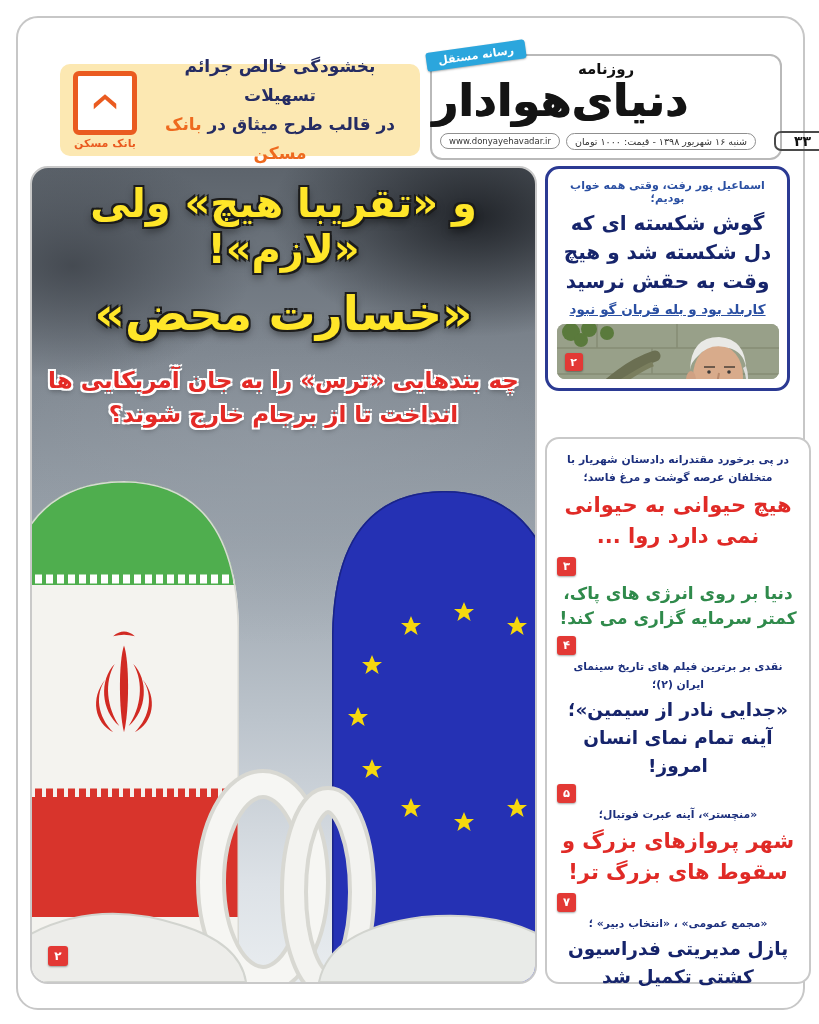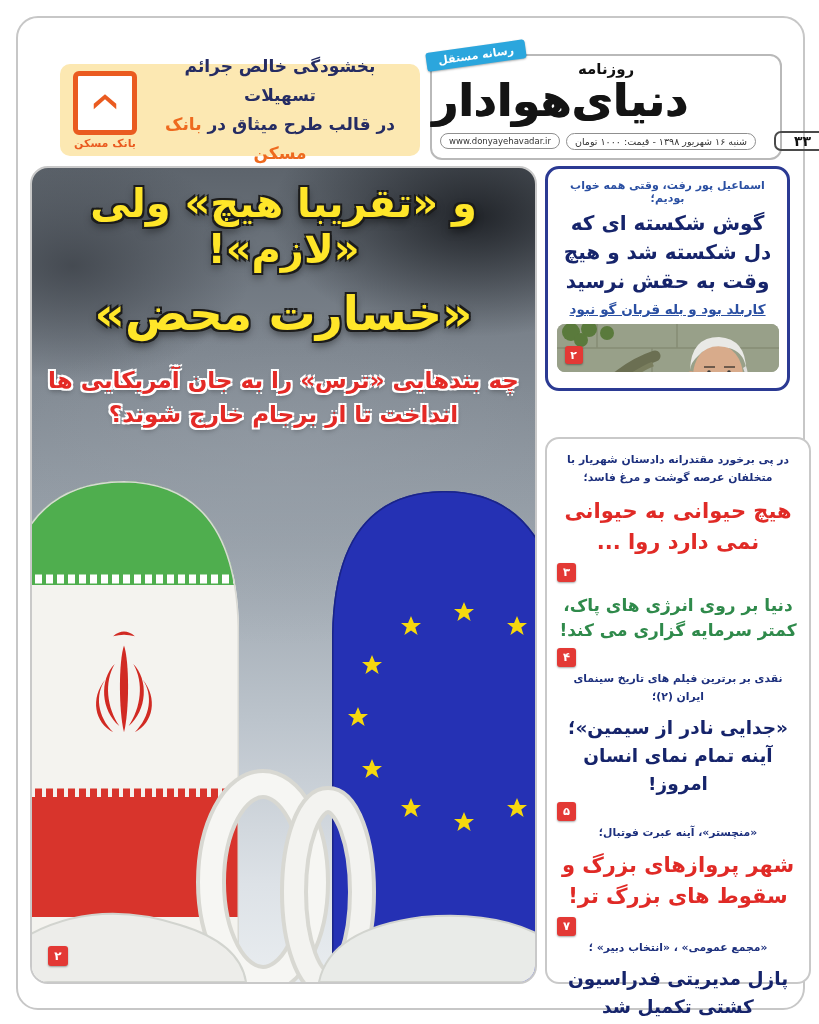--- a/index.html
+++ b/index.html
@@ -79,37 +79,37 @@
   .page-badge{
     position:absolute;width:20px;height:20px;background:#e33935;border-radius:3px;color:#fff;
     font-size:12px;font-weight:bold;display:flex;align-items:center;justify-content:center;
     box-shadow:0 1px 2px rgba(0,0,0,.35);
   }
   .main-card .page-badge{left:16px;bottom:16px;}
   
   .lead-card{
     position:absolute;left:545px;top:166px;width:245px;height:225px;background:#fff;
     border:3px solid #2b3a93;border-radius:14px;box-sizing:border-box;
-    padding:8px 8px 16px 8px;display:flex;flex-direction:column;align-items:center;
+    padding:8px 8px 9px 8px;display:flex;flex-direction:column;align-items:center;
   }
   .lead-kicker{font-size:11px;color:#2a4fa2;font-weight:bold;text-align:center;margin-top:2px;}
   .lead-headline{font-size:20px;color:#16246b;font-weight:900;text-align:center;line-height:1.45;margin-top:4px;}
   .lead-subhead{font-size:13.5px;color:#2a4fa2;font-weight:bold;text-align:center;
     text-decoration:underline;margin-top:5px;}
   .lead-photo{position:relative;width:222px;height:110px;border-radius:8px;overflow:hidden;
     margin-top:7px;background:#98a089;}
   .lead-photo .page-badge{left:8px;bottom:8px;width:18px;height:18px;font-size:11px;}
   .list-card{
     position:absolute;left:545px;top:437px;width:266px;height:547px;background:#fff;
     border:2px solid #c9c9c9;border-radius:14px;box-sizing:border-box;
     padding:12px 12px 6px 12px;display:flex;flex-direction:column;
   }
   .list-item{text-align:center;}
   .item-kicker{font-size:10.8px;font-weight:bold;color:#1c2f7d;line-height:1.7;}
-  .item-headline{font-weight:900;line-height:1.5;margin-top:8px;}
+  .item-headline{font-weight:900;line-height:1.5;margin-top:2px;}
   .c-red{color:#e02a26;font-size:21px;}
   .c-green{color:#2f8a4b;font-size:17px;}
   .c-navy{color:#16246b;font-size:18.5px;}
   .list-divider{position:relative;height:2px;background:#b5c6e4;margin:13px 4px 13px 2px;}
   .list-divider .page-badge{left:-4px;top:-9px;width:19px;height:19px;font-size:11.5px;}
 </style>
 </head>
 <body>
 
 <div class="page-frame"></div>

